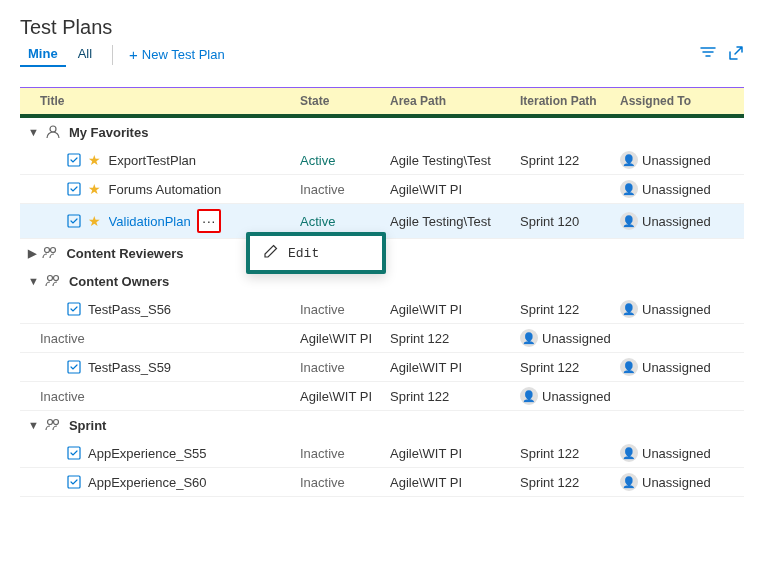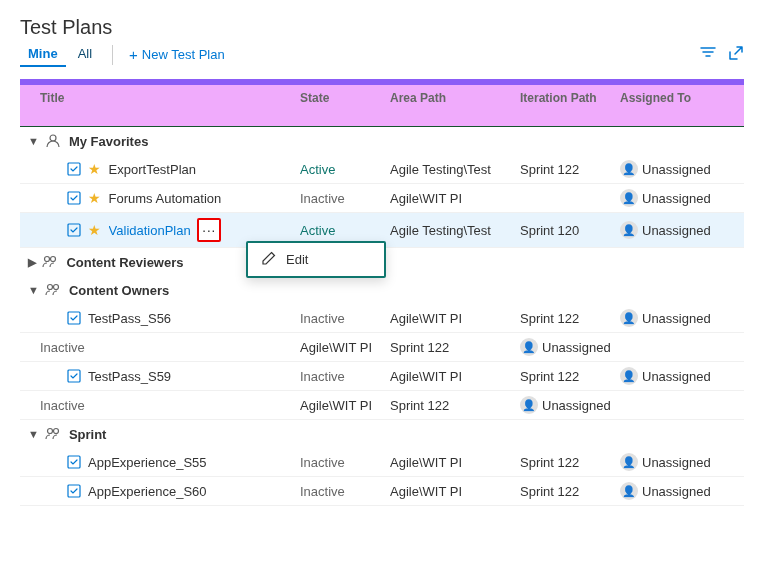--- a/index.html
+++ b/index.html
@@ -17,22 +17,22 @@
     }
     .page-title {
       font-size: 20px;
       font-weight: 400;
       color: #333;
       margin-bottom: 3px;
     }
     .toolbar {
       display: flex;
       align-items: center;
-      border-bottom: 6px solid #8b5cf6;
-      padding-bottom: 12px;
+      border-bottom: 1px solid #8b5cf6;
+      padding-bottom: 20px;
       margin-bottom: 0;
     }
     .tab {
       font-size: 13px;
       padding: 4px 8px;
       cursor: pointer;
       color: #0c4a6e;
       border-bottom: 2px solid transparent;
       margin-right: 4px;
     }
@@ -67,23 +67,23 @@
       gap: 12px;
     }
     .icon-btn {
       cursor: pointer;
       color: #0078d4;
       font-size: 16px;
     }
     .table-header {
       display: grid;
       grid-template-columns: 260px 90px 130px 100px 120px;
-      padding: 6px 0 21px 20px;
-      border-bottom: 1px solid #14532d;
-      background: #f0abfc;
+      padding: 6px 0 6px 20px;
+      border-bottom: 4px solid #14532d;
+      background: #fef9c3;
     }
     .table-header span {
       font-size: 12px;
       color: #666;
       font-weight: 600;
     }
     .table-body {
       overflow-y: auto;
       height: 460px;
     }
@@ -182,24 +182,25 @@
       background: #fff;
       margin-right: 4px;
       flex-shrink: 0;
     }
     .context-menu {
       position: absolute;
       left: 226px;
       top: 28px;
       z-index: 100;
       background: #fff;
-      border: 2px solid #0f766e;
+      border: 4px solid #0f766e;
       box-shadow: 0 4px 12px rgba(0,0,0,0.15);
       min-width: 140px;
       border-radius: 2px;
+      font-family: Liberation Mono, monospace;
     }
     .context-menu-item {
       display: flex;
       align-items: center;
       gap: 8px;
       padding: 8px 14px;
       cursor: pointer;
       font-size: 13px;
       color: #333;
     }

